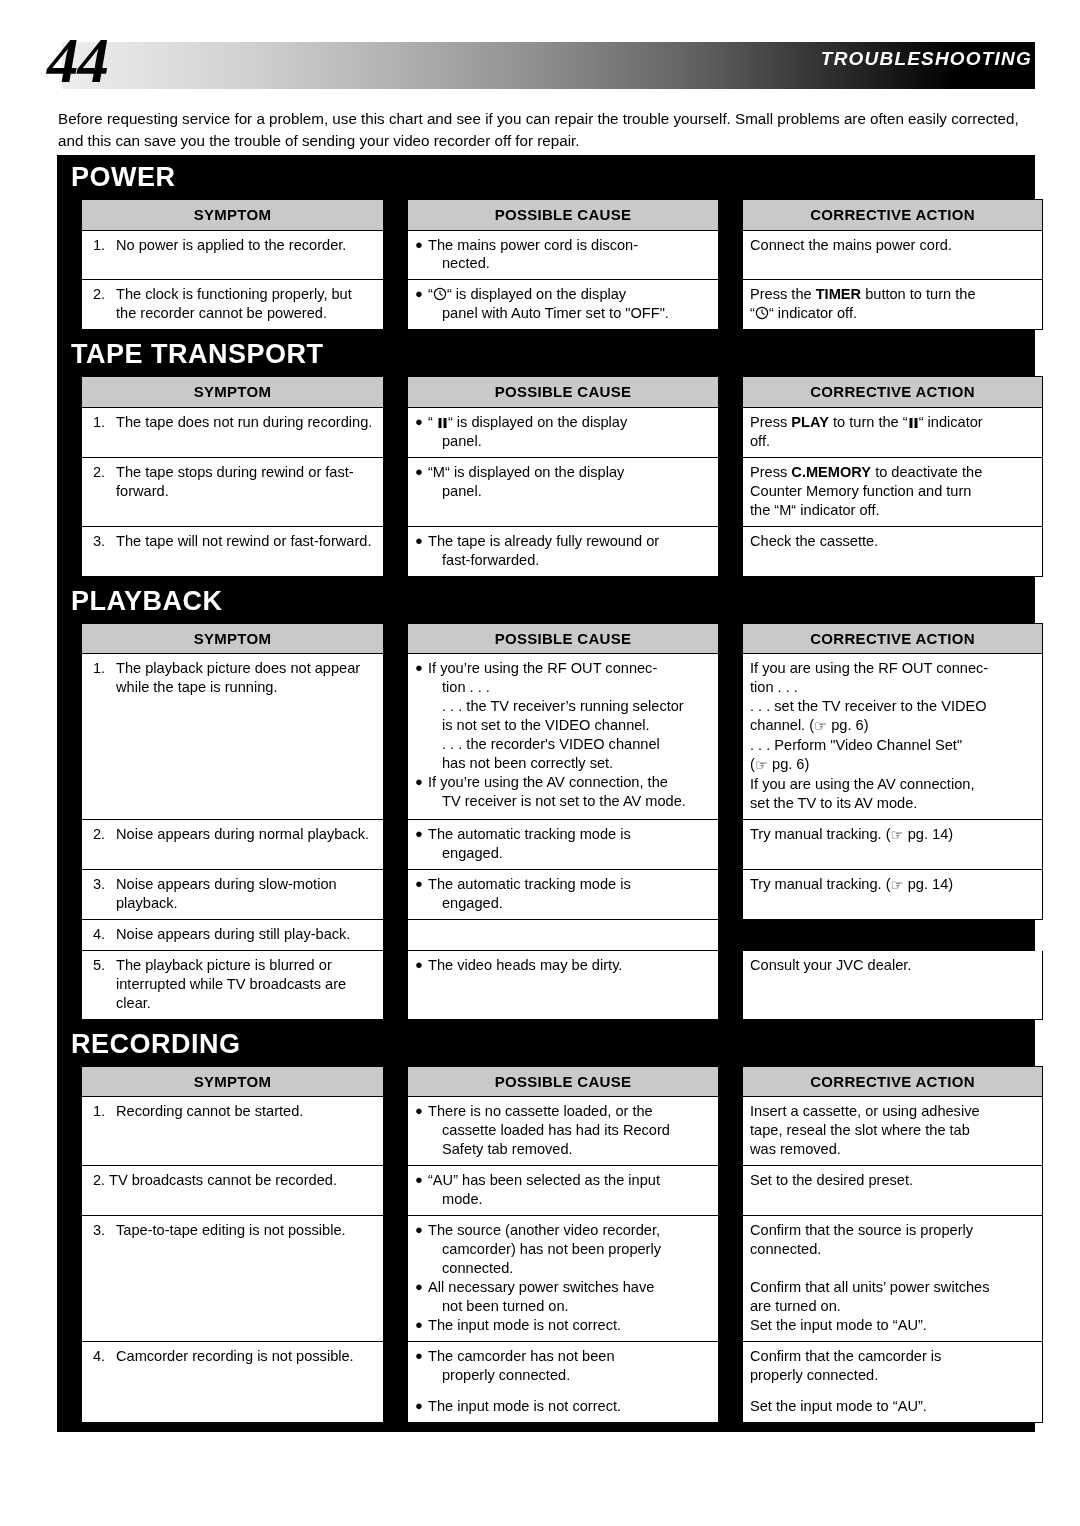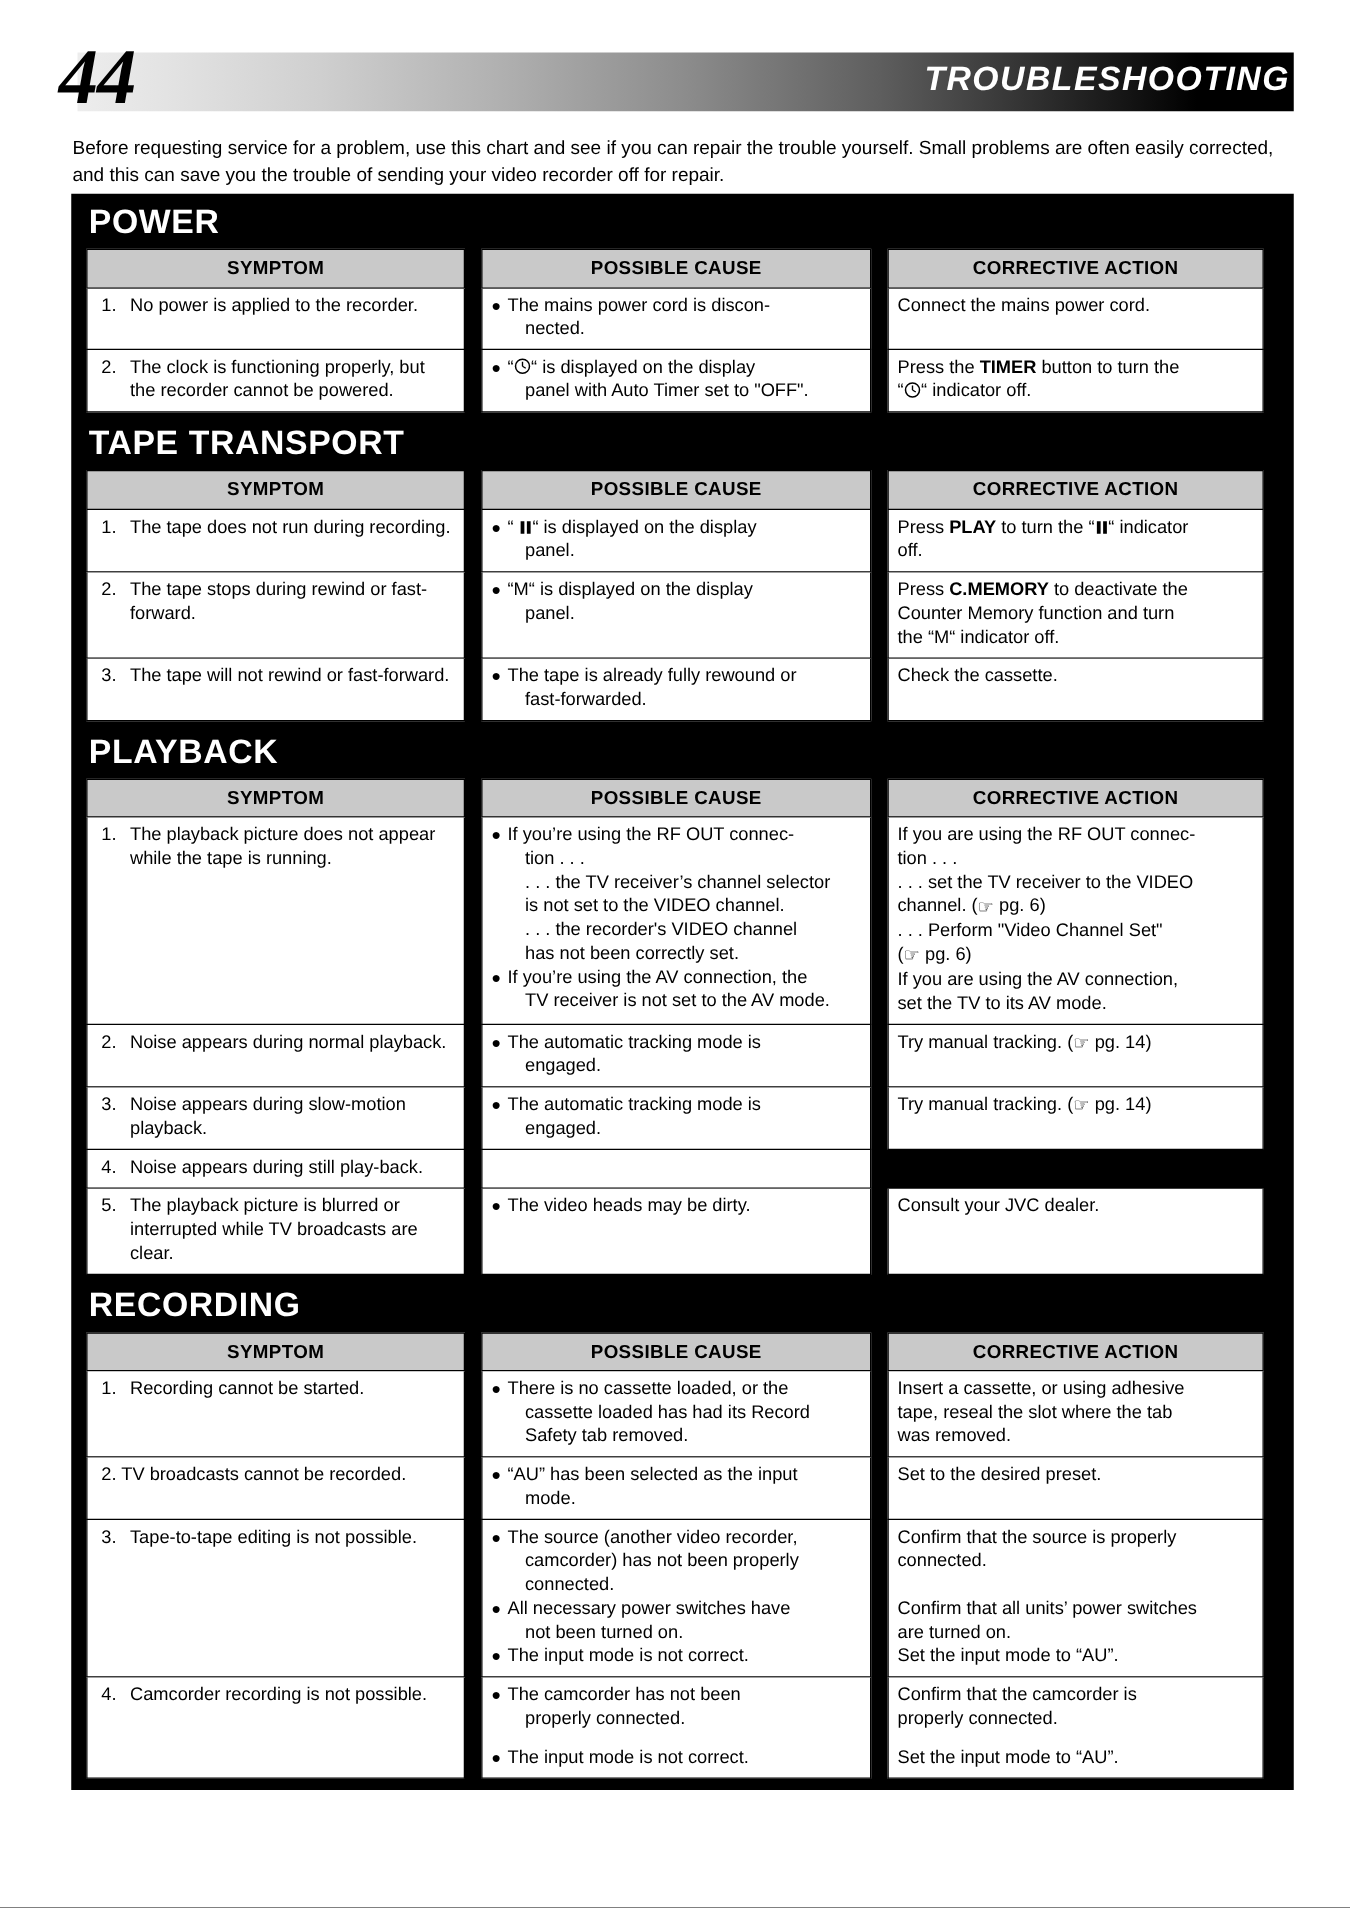--- a/index.html
+++ b/index.html
@@ -35,21 +35,21 @@
     letter-spacing: -1px;
     color: #000000;
     z-index: 3;
   }
   .header-title {
     position: absolute;
     right: 48px; top: 48px;
     font-family: "Liberation Sans", sans-serif;
     font-style: italic;
     font-weight: bold;
-    font-size: 27px;
+    font-size: 19px;
     letter-spacing: 1.2px;
     color: #ffffff;
     z-index: 3;
     white-space: nowrap;
   }
 
   
   .intro {
     position: absolute;
     left: 58px; top: 108px;
@@ -73,22 +73,22 @@
     font-weight: bold;
     font-size: 27px;
     letter-spacing: 0.5px;
     padding: 7px 0 6px 14px;
   }
   .section-title.tight { padding-top: 9px; }
 
   .row {
     display: flex;
     width: 100%;
-    padding: 0 12px;
-    gap: 13px;
+    padding: 0 24px;
+    gap: 23px;
   }
   .row + .row { margin-top: 0; }
 
   .cell {
     background: #ffffff;
     border: 1.5px solid #000000;
     border-top-width: 0;
     padding: 5px 7px 6px 7px;
     font-size: 14.6px;
     line-height: 1.30;
@@ -294,21 +294,21 @@
           <span class="num">1.</span>
           <span class="txt">The playback picture does not appear while the tape is running.</span>
         </div>
       </div>
       <div class="cell c2">
         <div class="bul">
           <span class="dot">●</span>
           <span class="btxt">
             <span>If you’re using the RF OUT connec-</span>
             <span class="ind">tion . . .</span>
-            <span class="ind">. . . the TV receiver’s channel selector</span>
+            <span class="ind">. . . the TV receiver’s running selector</span>
             <span class="ind">is not set to the VIDEO channel.</span>
             <span class="ind">. . . the recorder's VIDEO channel</span>
             <span class="ind">has not been correctly set.</span>
           </span>
         </div>
         <div class="bul">
           <span class="dot">●</span>
           <span class="btxt">
             <span>If you’re using the AV connection, the</span>
             <span class="ind">TV receiver is not set to the AV mode.</span>

